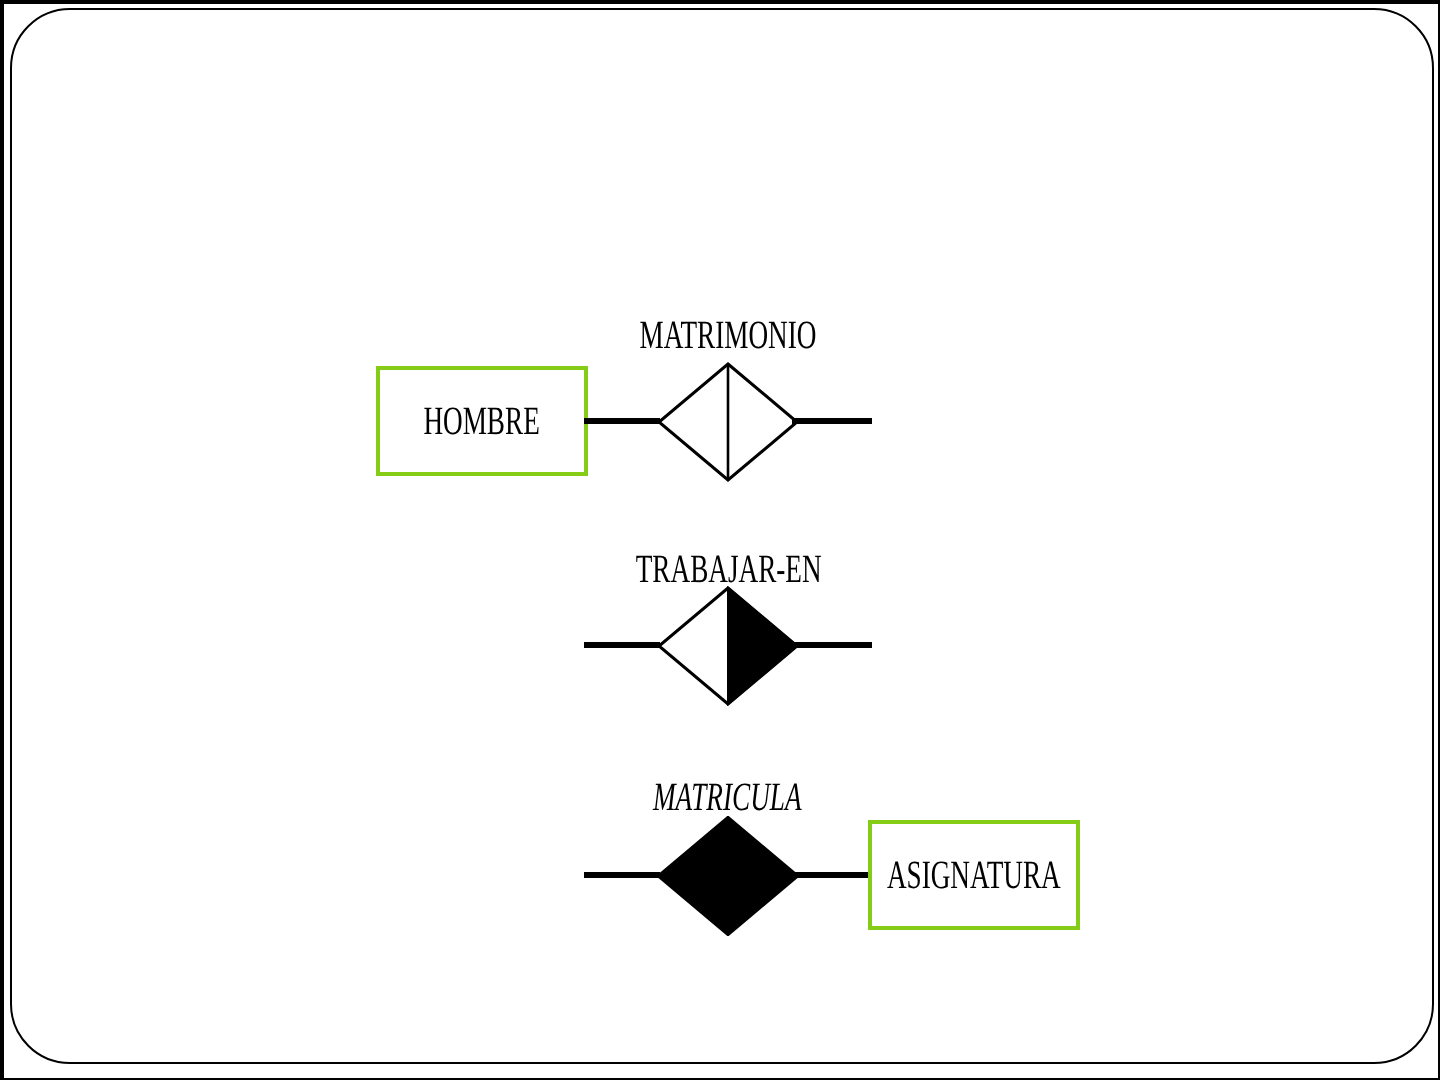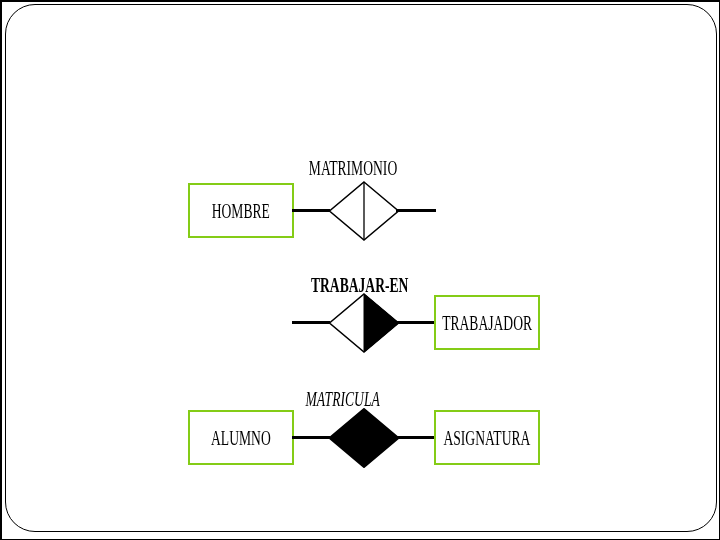--- a/index.html
+++ b/index.html
@@ -51,25 +51,25 @@
   .connector {
     position: absolute;
     top: 28px; height: 3px;
     background: #000;
   }
   .conn-left  { left: 290px; width: 38px; }
   .conn-right { left: 394px; width: 40px; }
   .rel-label {
     position: absolute;
     left: 286px; width: 152px;
-    text-align: left;
+    text-align: center;
     font-size: 20px; line-height: 20px;
   }
   .row-1 .rel-label { top: -23px; }
-  .row-2 .rel-label { top: -18px; font-weight: bold; }
+  .row-2 .rel-label { top: -18px; }
   .row-3 .rel-label { top: -19px; font-style: italic; }
   .diamond {
     position: absolute;
     left: 326px; top: 0;
     width: 72px; height: 60px;
   }
 </style>
 </head>
 <body>
 
@@ -94,29 +94,23 @@
   <div class="er-row row-2">
     <div class="rel-label">
       <span class="txt">TRABAJAR-EN</span>
     </div>
     <div class="connector conn-left"></div>
     <svg class="diamond" viewBox="0 0 72 60">
       <polygon points="36,1 70.5,30 36,59 1.5,30" fill="#ffffff" stroke="#000000" stroke-width="1.5"></polygon>
       <polygon points="36,1 70.5,30 36,59" fill="#000000" stroke="#000000" stroke-width="1"></polygon>
     </svg>
     <div class="connector conn-right"></div>
-    <div class="entity right">
-      <span class="txt">TRABAJADOR</span>
-    </div>
   </div>
 
   <div class="er-row row-3">
-    <div class="entity left">
-      <span class="txt">ALUMNO</span>
-    </div>
     <div class="rel-label">
       <span class="txt">MATRICULA</span>
     </div>
     <div class="connector conn-left"></div>
     <svg class="diamond" viewBox="0 0 72 60">
       <polygon points="36,1 70.5,30 36,59 1.5,30" fill="#000000" stroke="#000000" stroke-width="2"></polygon>
     </svg>
     <div class="connector conn-right"></div>
     <div class="entity right">
       <span class="txt">ASIGNATURA</span>

